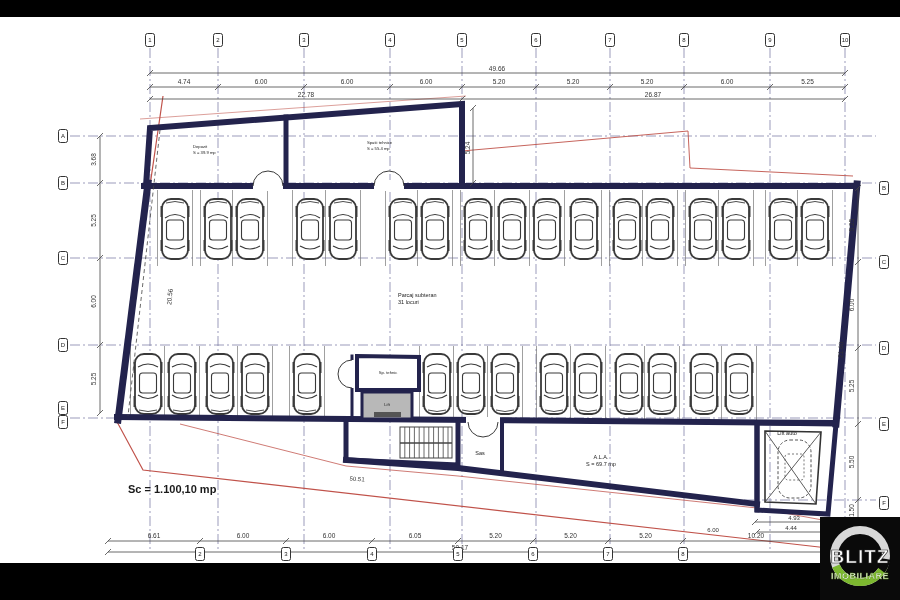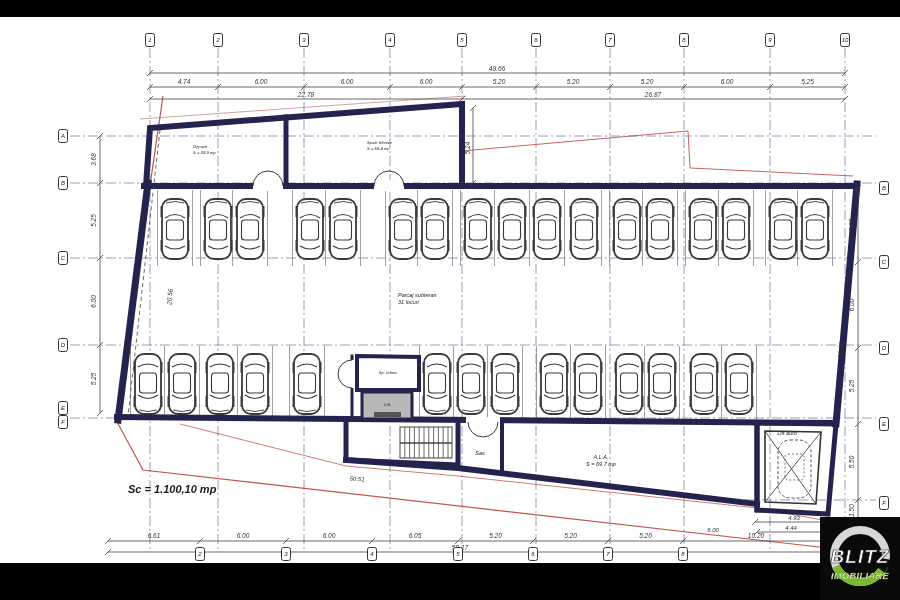--- a/index.html
+++ b/index.html
@@ -1,17 +1,17 @@
 <!DOCTYPE html>
 <html><head>
 <meta charset="utf-8">
 <style>
   html,body{margin:0;padding:0;background:#222;}
   #stage{position:relative;width:900px;height:600px;background:#fff;overflow:hidden;
-         font-family:"Liberation Sans",sans-serif;font-style:italic;}
+         font-family:"Liberation Sans",sans-serif;}
   svg{display:block}
   svg text{font-family:"Liberation Sans",sans-serif;fill:#333;}
   .dim{font-size:6.5px;}
   .dimsmall{font-size:6px;}
   .room{font-size:5.5px;fill:#222;}
   .tiny{font-size:4.2px;fill:#222;}
   .scale-note{font-size:11px;font-weight:bold;fill:#1a1a1a;}
   .bubble-txt{font-size:6px;fill:#222;}
   .logo-main{font-size:19px;font-weight:bold;fill:#fcfcfc;stroke:#2a2a2a;stroke-width:0.7px;letter-spacing:1px;}
   .logo-sub{font-size:9px;font-weight:bold;fill:#f4f9ec;stroke:#5c8c22;stroke-width:0.35px;letter-spacing:0.5px;}

